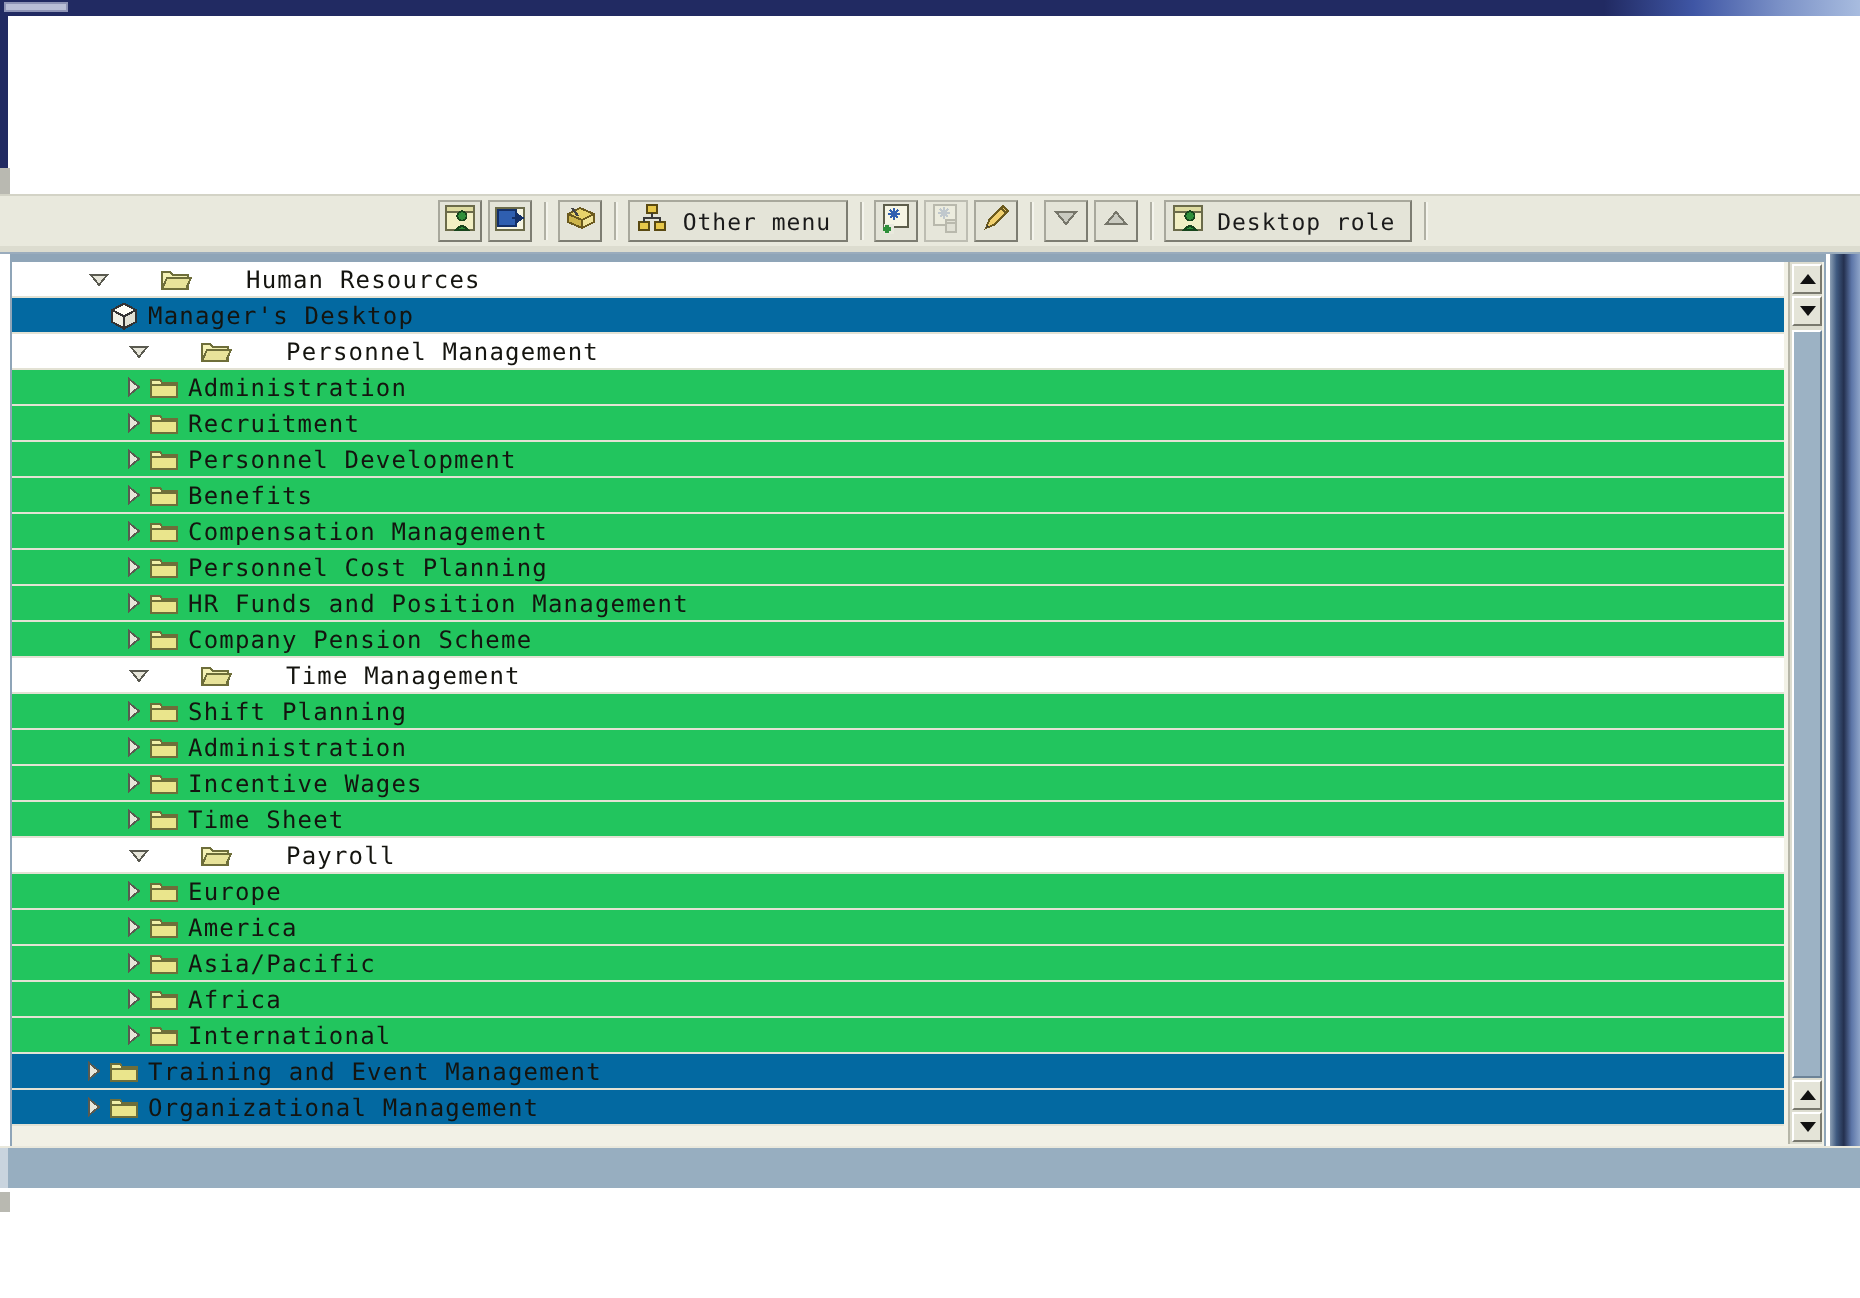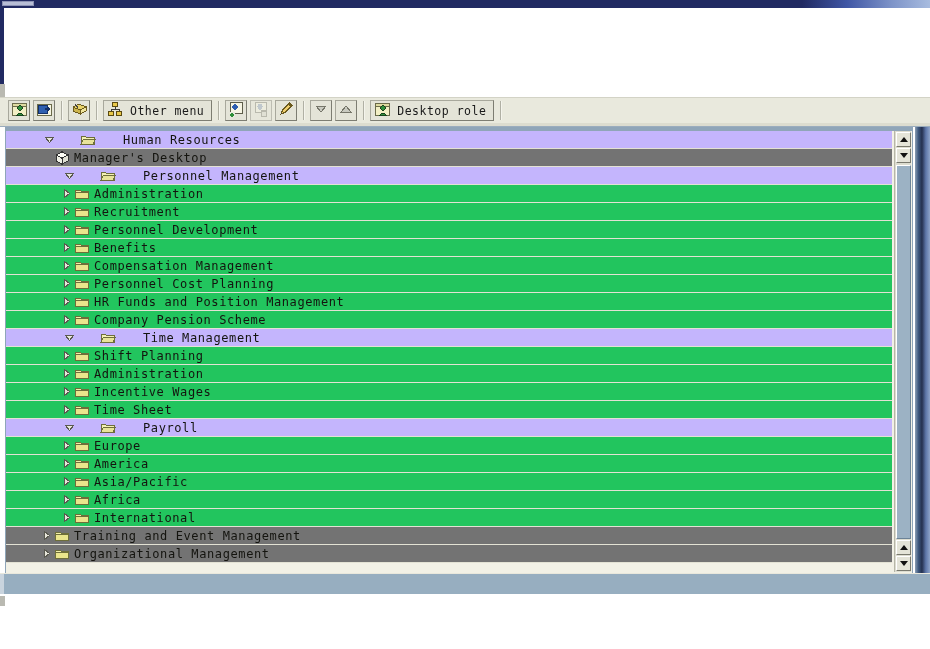--- a/index.html
+++ b/index.html
@@ -62,20 +62,21 @@
   #toolbar {
     position: absolute;
     left: 0; top: 97px;
     width: 930px; height: 26px;
     background: #e9e9dd;
     border-top: 1px solid #d3d3c6;
     box-sizing: border-box;
     display: flex;
     align-items: center;
     padding-left: 8px;
+    justify-content: center;
   }
   #toolbar-underline {
     position: absolute;
     left: 0; top: 123px;
     width: 930px; height: 4px;
     background: #dcdccf;
     border-bottom: 1px solid #9aacbd;
     box-sizing: border-box;
   }
 
@@ -141,22 +142,22 @@
     height: 18px;
     line-height: 18px;
     display: flex;
     align-items: center;
     white-space: nowrap;
     border-bottom: 1px solid #e3e2d4;
     box-sizing: border-box;
     background: #f4f3ea;
     cursor: default;
   }
-  .tree-row.shade-a { background: #c4b5fd; gap: 23px; }
-  .tree-row.shade-b { background: #737373; }
+  .tree-row.shade-a { background: #ffffff; gap: 23px; }
+  .tree-row.shade-b { background: #0369a1; }
   .tree-row.shade-c { background: #22c55e; }
   .tree-label {
     font-family: "DejaVu Sans Mono", "Liberation Mono", monospace;
     font-size: 12px;
     letter-spacing: 0.6px;
     color: #14140f;
   }
   .twisty {
     width: 13px; height: 18px;
     display: inline-flex;

